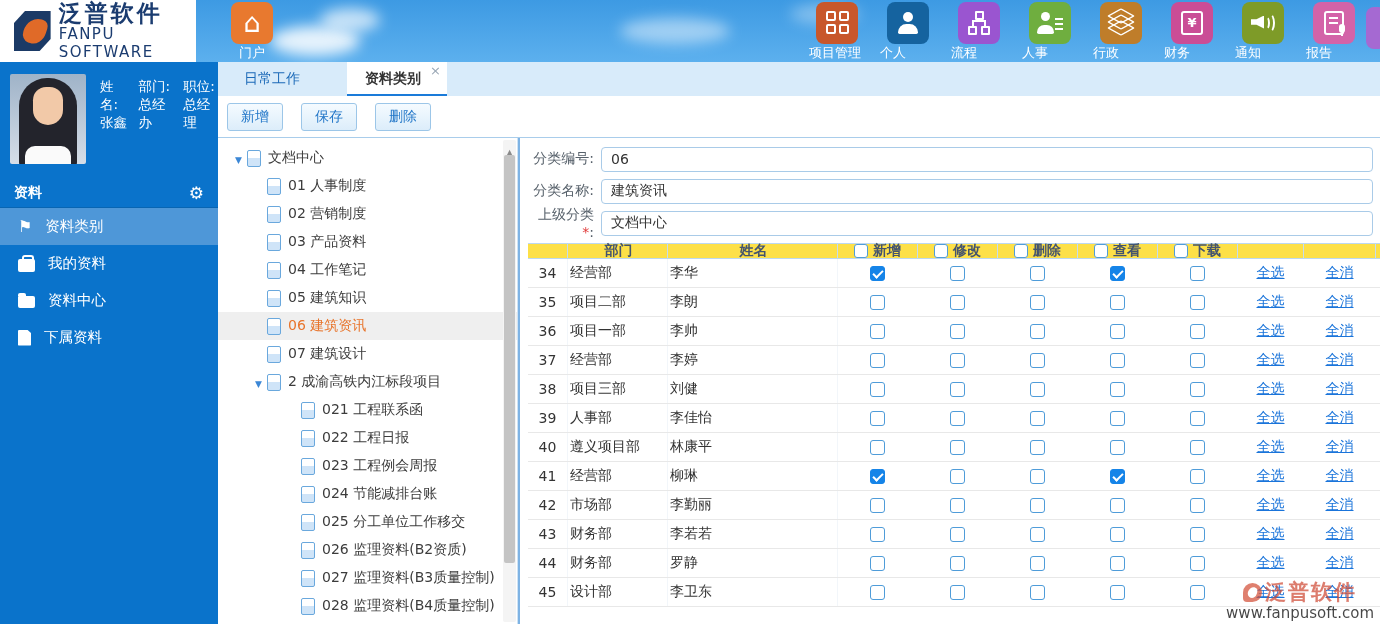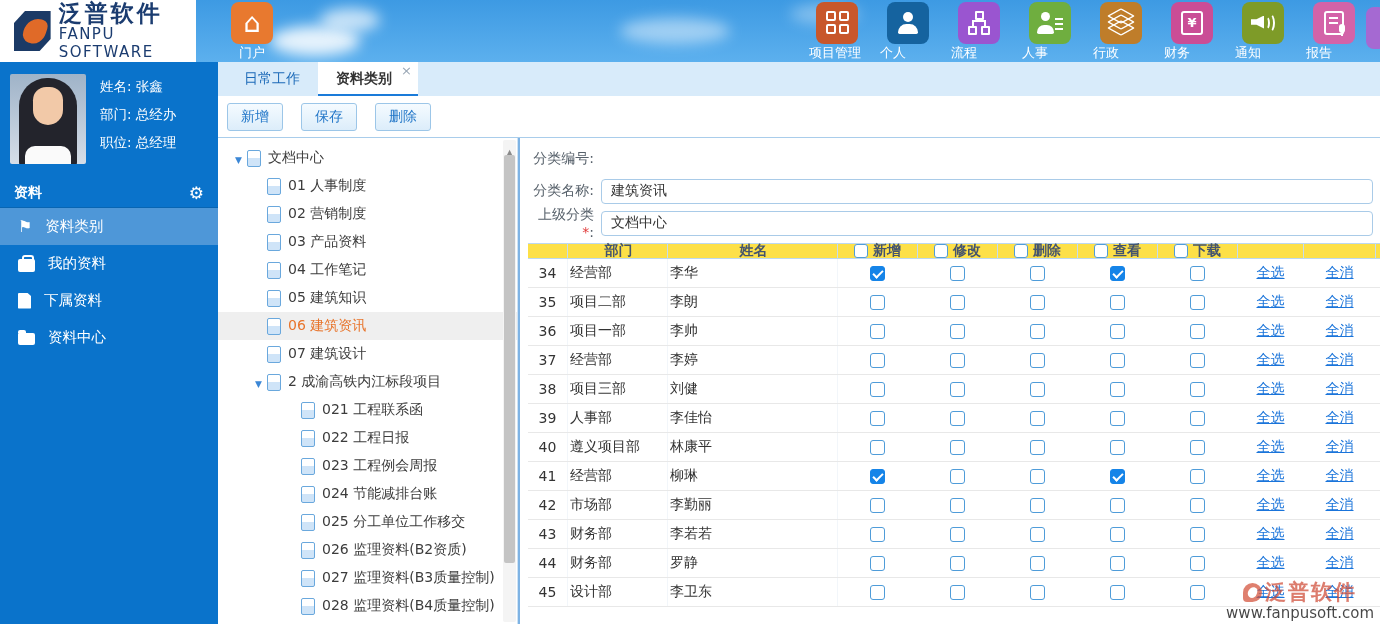--- a/index.html
+++ b/index.html
@@ -53,35 +53,35 @@
   
   .page-body { display:flex; height:562px; }
 
   
   .sidebar { width:218px; flex:none; background:#0a73cb; color:#fff; position:relative; }
   .profile { position:relative; height:110px; }
   .photo { position:absolute; left:10px; top:12px; width:76px; height:90px; background:linear-gradient(#9fb3c8,#d6dee8); border-radius:2px; overflow:hidden; }
   .photo .hair { position:absolute; top:4px; left:9px; right:9px; bottom:-6px; background:#23242c; border-radius:28px 28px 8px 8px; }
   .photo .face { position:absolute; top:13px; left:50%; transform:translateX(-50%); width:30px; height:38px; background:#f2c9a8; border-radius:14px 14px 16px 16px; }
   .photo .shirt { position:absolute; bottom:-2px; left:50%; transform:translateX(-50%); width:46px; height:20px; background:#fafafa; border-radius:10px 10px 0 0; }
-  .profile-meta { position:absolute; left:100px; top:16px; display:flex; flex-direction:column; gap:10px; font-size:13.5px; }
+  .profile-meta { position:absolute; left:100px; top:16px; display:flex; flex-direction:row; gap:10px; font-size:13.5px; }
   .section-head { margin-top:6px; height:30px; padding:0 14px; display:flex; align-items:center; justify-content:space-between; font-size:14px; font-weight:bold; border-bottom:1px solid rgba(0,0,0,.12); }
   .gear::before { content:"⚙"; font-size:17px; color:#fff; }
   .side-menu .side-item { height:37px; display:flex; align-items:center; gap:13px; padding-left:18px; font-size:14.5px; cursor:pointer; }
   .side-item.active { background:#4e97d8; }
   .si-flag::before { content:"⚑"; color:#fff; font-size:16px; }
   .si-brief { position:relative; width:17px; height:13px; background:#fff; border-radius:2px; margin-top:3px; }
   .si-brief::before { content:""; position:absolute; top:-4px; left:4px; width:8px; height:5px; border:2px solid #fff; border-bottom:none; border-radius:3px 3px 0 0; }
   .si-folder { position:relative; width:17px; height:12px; background:#fff; border-radius:1px 2px 2px 2px; margin-top:3px; }
   .si-folder::before { content:""; position:absolute; top:-3px; left:0; width:8px; height:3px; background:#fff; border-radius:2px 2px 0 0; }
   .si-file { width:13px; height:16px; background:#fff; border-radius:1px; clip-path:polygon(0 0,70% 0,100% 22%,100% 100%,0 100%); }
 
   
   .main { flex:1; display:flex; flex-direction:column; min-width:0; }
-  .tabbar { height:34px; background:#d8ebfa; display:flex; align-items:stretch; padding-left:8px; }
+  .tabbar { height:34px; background:#d8ebfa; display:flex; align-items:stretch; padding-left:8px;gap:29px; }
   .tab { position:relative; padding:0 18px; display:flex; align-items:center; font-size:14px; color:#1c6ab8; cursor:pointer; }
   .tab.active { background:#fff; color:#333; font-weight:bold; padding-right:26px; }
   .tab.active::after { content:""; position:absolute; left:0; right:0; bottom:0; height:2px; background:#1a7bd9; }
   .tab-close { position:absolute; top:1px; right:6px; font-size:13px; color:#9aa7b5; font-weight:normal; cursor:pointer; }
   .toolbar { height:41px; background:#fff; display:flex; align-items:center; gap:18px; padding-left:9px; }
   .tool-btn { padding:4px 13px; font-size:14px; color:#2377c8; background:linear-gradient(#f5fbff,#dcedfa); border:1px solid #9cc6e8; border-radius:3px; cursor:pointer; font-family:inherit; }
 
   .content { flex:1; display:flex; border-top:1px solid #a9cdeb; min-height:0; }
 
   
@@ -256,26 +256,26 @@
       <div class="side-menu">
         <div class="side-item active">
           <span class="si-flag"></span>
           <span>资料类别</span>
         </div>
         <div class="side-item">
           <span class="si-brief"></span>
           <span>我的资料</span>
         </div>
         <div class="side-item">
+          <span class="si-folder"></span>
+          <span>资料中心</span>
+        </div>
+        <div class="side-item">
           <span class="si-file"></span>
           <span>下属资料</span>
-        </div>
-        <div class="side-item">
-          <span class="si-folder"></span>
-          <span>资料中心</span>
         </div>
       </div>
     </aside>
 
     <main class="main">
       <div class="tabbar">
         <div class="tab">
           <span>日常工作</span>
         </div>
         <div class="tab active">
@@ -384,20 +384,21 @@
             </div>
           <div class="tree-scroll">
             <div class="up"></div>
             <div class="thumb"></div>
           </div>
         </div>
 
         <div class="right-panel">
           <div class="form-row">
             <span class="form-label"><span>分类编号</span><span>:</span></span>
+            <input class="form-input" value="06" style="">
           </div>
           <div class="form-row">
             <span class="form-label"><span>分类名称</span><span>:</span></span>
             <input class="form-input" value="建筑资讯" style="">
           </div>
           <div class="form-row">
             <span class="form-label"><span>上级分类</span><span class="star">*</span><span>:</span></span>
             <input class="form-input" value="文档中心" style="">
           </div>
 

